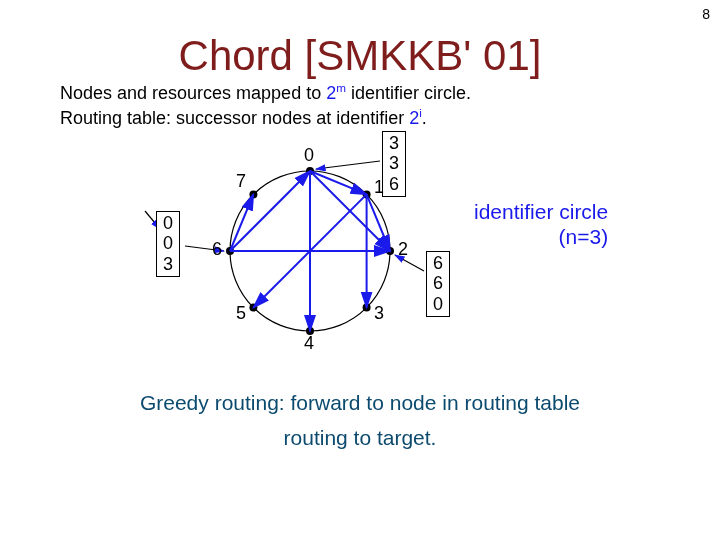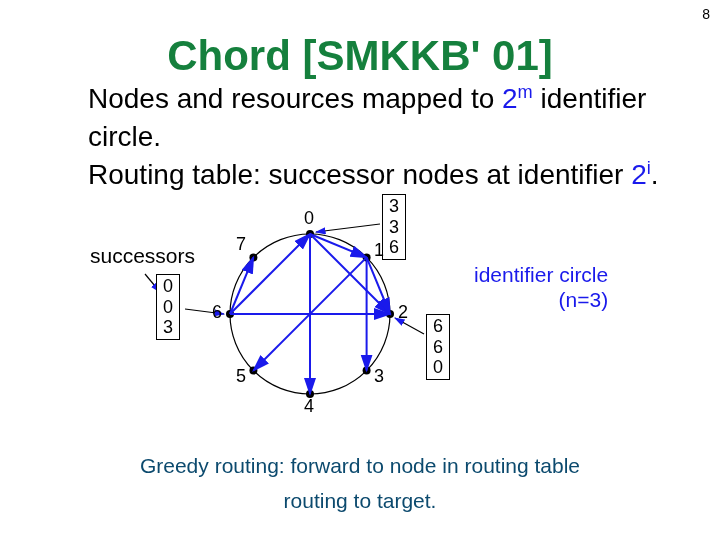--- a/index.html
+++ b/index.html
@@ -15,28 +15,28 @@
   .page-num {
     position: absolute;
     top: 6px;
     right: 10px;
     font-size: 14px;
     color: #000;
   }
   .title {
     text-align: center;
     font-size: 42px;
-    color: #15803d;
+    color: #7f1d1d;
     margin-top: 32px;
-    font-weight: bold;
+    font-weight: normal;
   }
   .body-text {
-    font-size: 28px;
+    font-size: 18px;
     color: #000;
-    margin-left: 88px;
+    margin-left: 60px;
     margin-right: 40px;
     line-height: 1.35;
   }
   .blue { color: #1a1aeb; }
   sup { font-size: 0.65em; vertical-align: super; }
   .diagram {
     position: relative;
     width: 720px;
     height: 250px;
   }
@@ -134,21 +134,20 @@
     <line x1="366.6" y1="63.4" x2="366.6" y2="176.6" stroke="#1a1aeb" stroke-width="2" marker-end="url(#arrow)"></line>
     <line x1="366.6" y1="63.4" x2="253.4" y2="176.6" stroke="#1a1aeb" stroke-width="2" marker-end="url(#arrow)"></line>
 
     <line x1="145" y1="80" x2="160" y2="98" stroke="#000" stroke-width="1.2" marker-end="url(#arrow)"></line>
     <line x1="185" y1="115" x2="224" y2="120" stroke="#000" stroke-width="1.2" marker-end="url(#arrow)"></line>
 
     <line x1="380" y1="30" x2="316" y2="38" stroke="#000" stroke-width="1.2" marker-end="url(#arrow)"></line>
     <line x1="424" y1="140" x2="395" y2="124" stroke="#000" stroke-width="1.2" marker-end="url(#arrow)"></line>
   </svg>
 
-  <div class="succ-label">successors</div>
 
   <div class="succ-box">
     <div>0</div>
     <div>0</div>
     <div>3</div>
   </div>
 
   <div class="table-box" style="left:382px; top:0px;">
     <div>3</div>
     <div>3</div>

